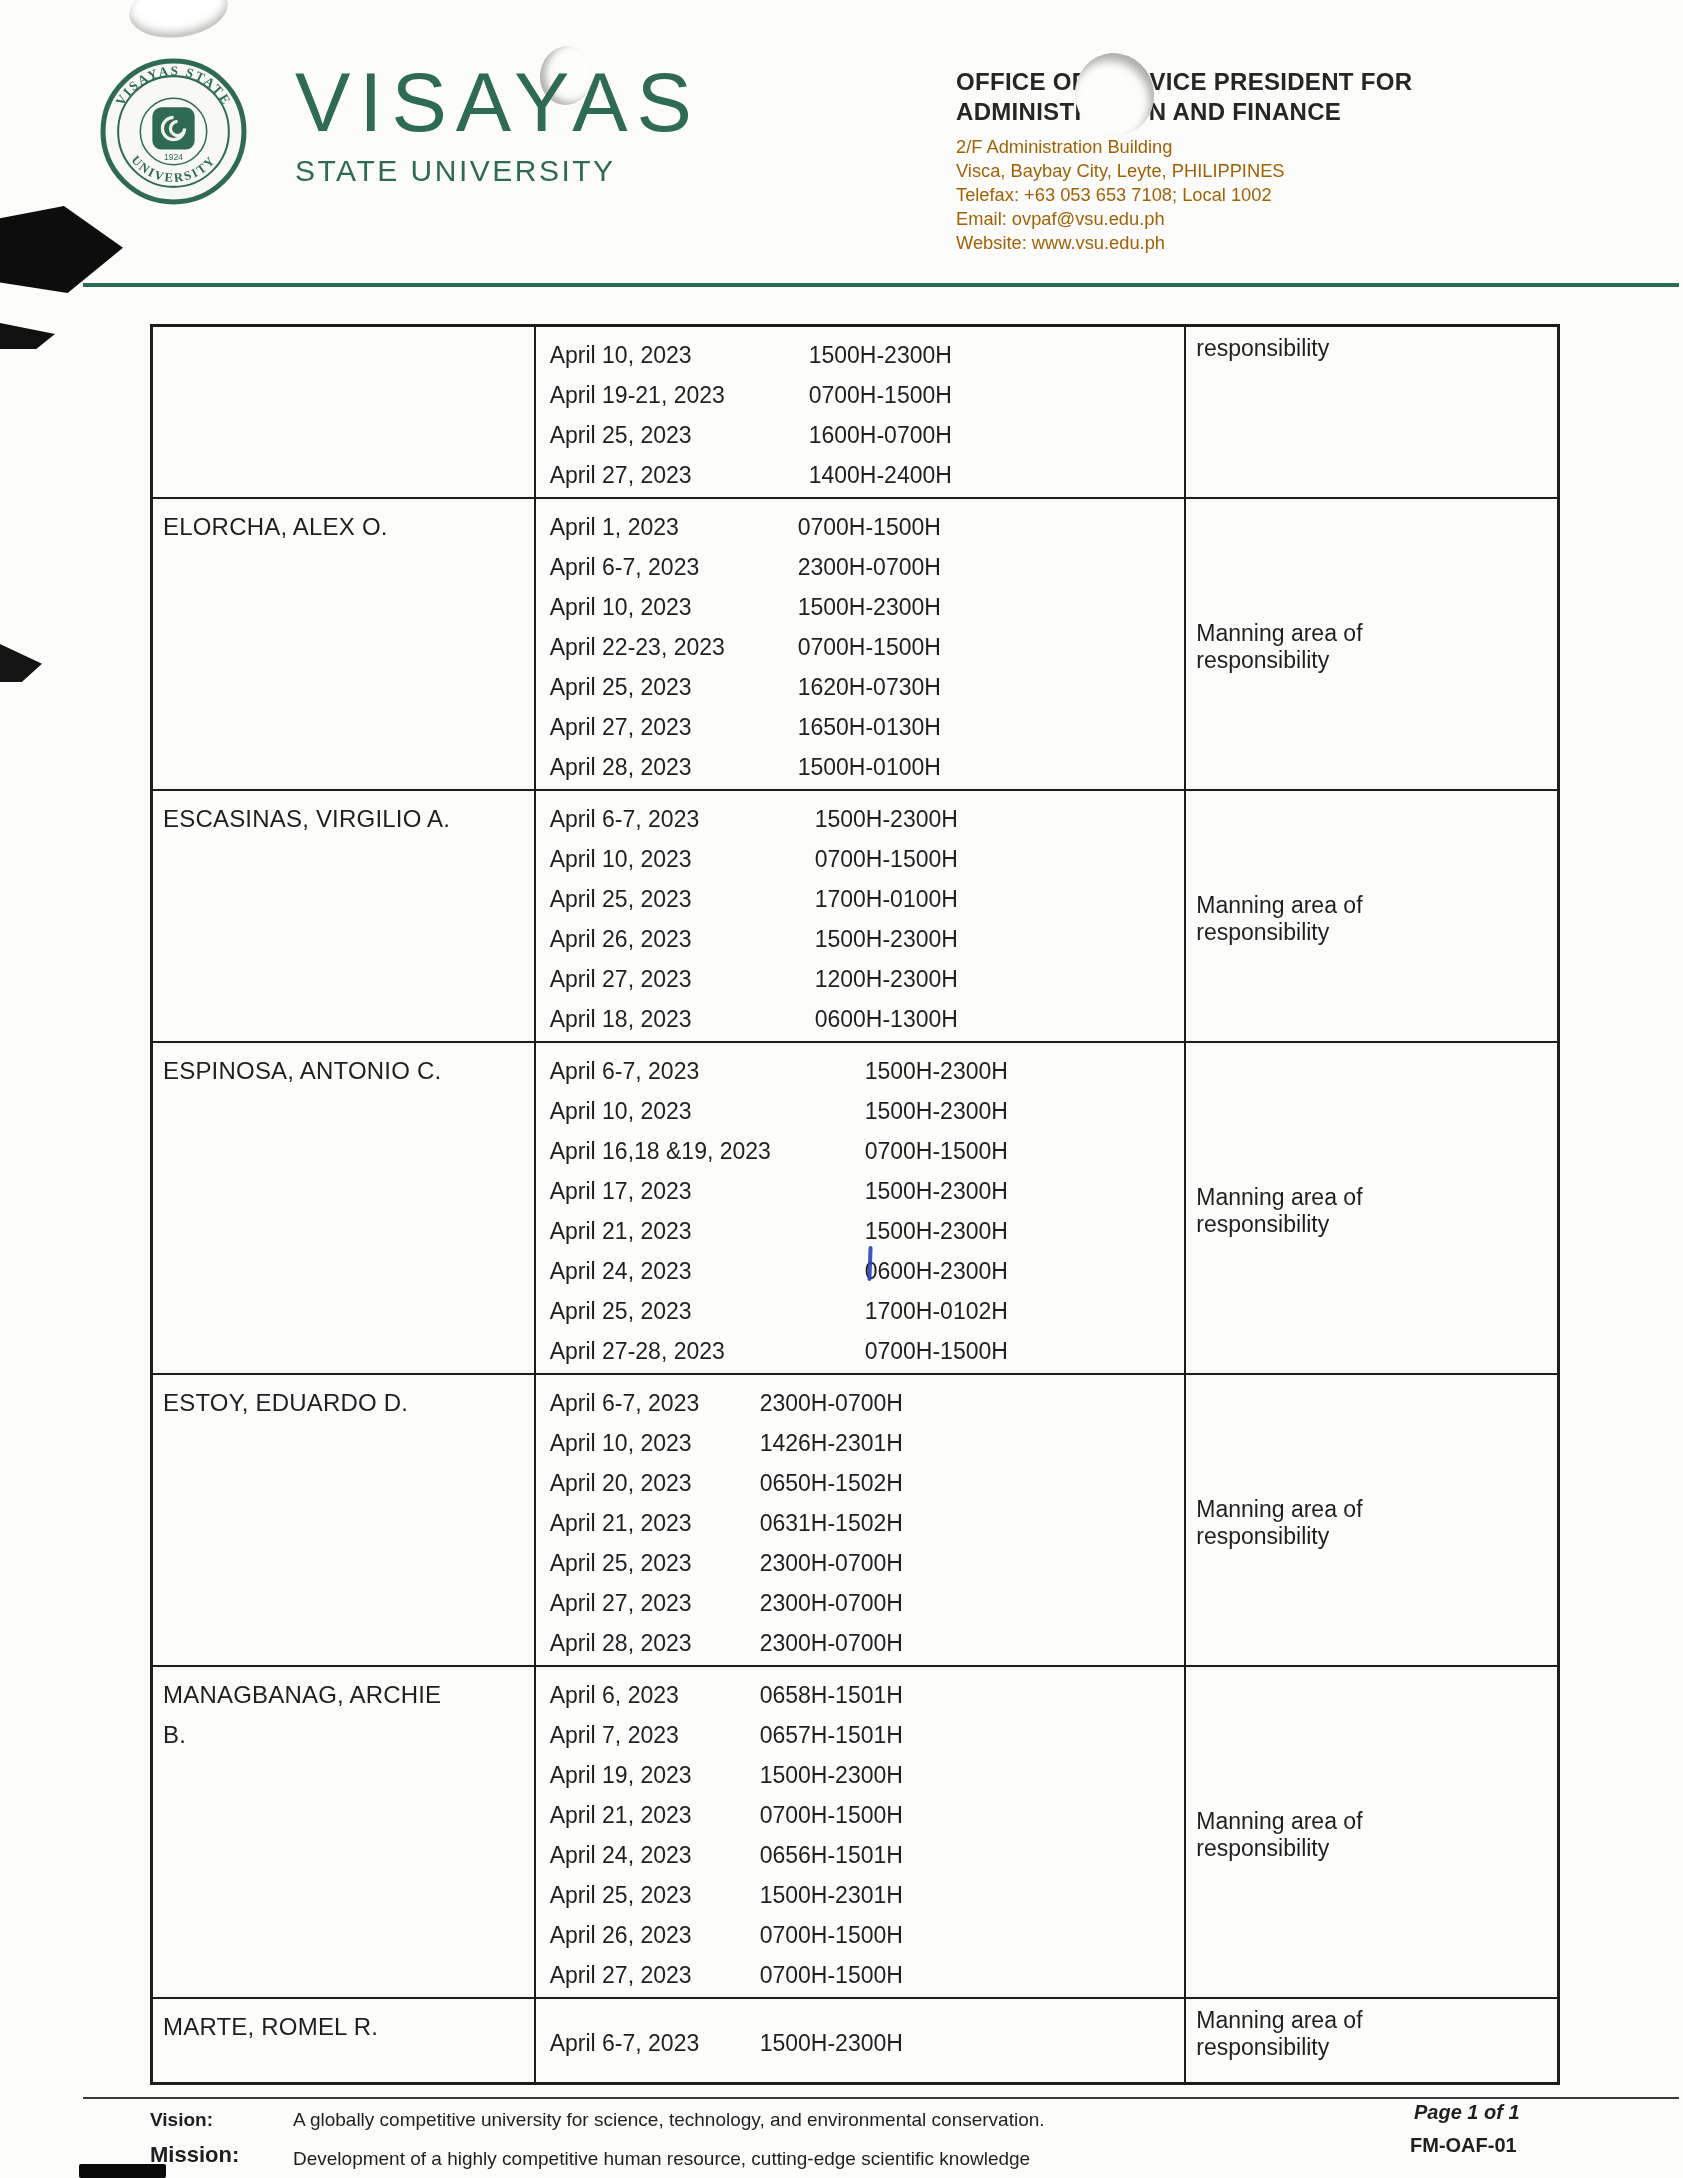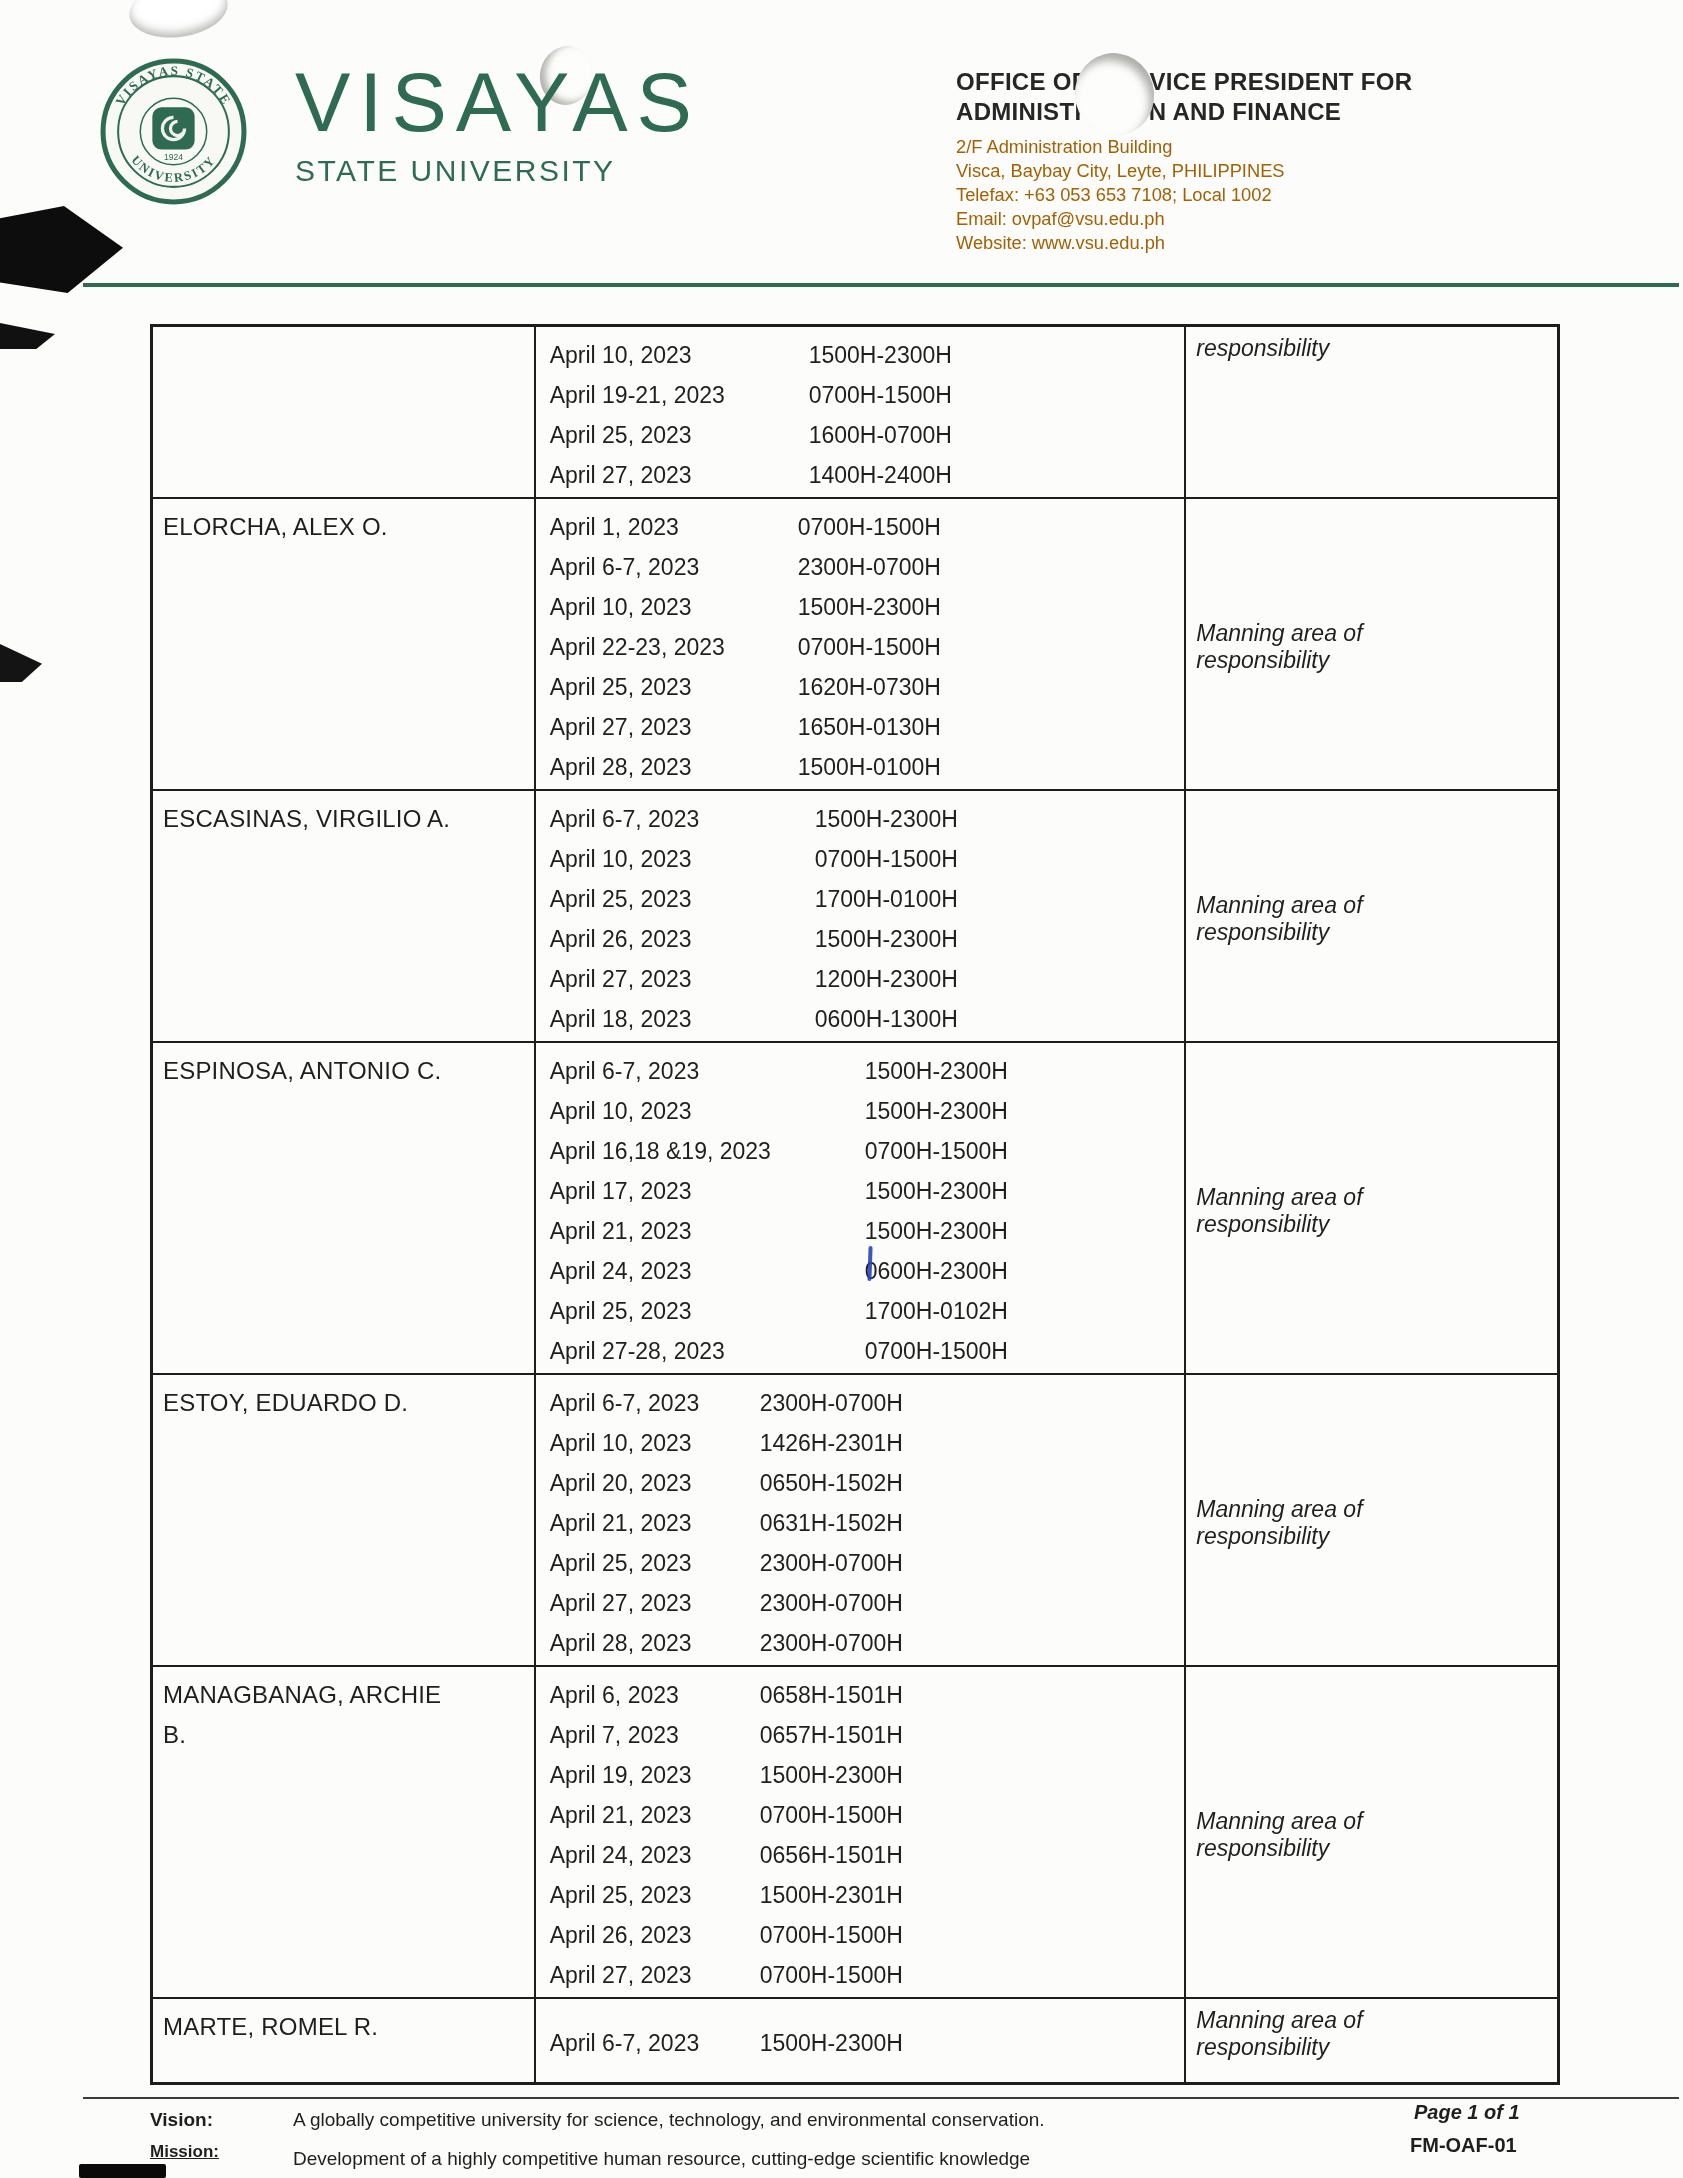--- a/index.html
+++ b/index.html
@@ -25,42 +25,42 @@
   .trow { display:flex; }
   .trow + .trow { border-top:2.5px solid #1d1d1d; }
   .cell { padding:8px 24px 2px 10px; }
   .name-cell { width:384px; border-right:2.5px solid #1d1d1d; font-size:24px; }
   .name-line { line-height:40px; letter-spacing:0.2px; }
   .sched-cell { width:653px; border-right:2.5px solid #1d1d1d; font-size:23px; padding-left:14px; }
   .sched-line { line-height:40px; white-space:nowrap; }
   .sched-date { display:inline-block; }
   .sched-time { display:inline-block; position:relative; }
   .remark-cell { width:372px; font-size:23px; line-height:27px; display:flex; align-items:center; }
-  .remark-text { max-width:210px;font-style:italic; }
+  .remark-text { max-width:210px; }
   .sched-table .trow:nth-child(1) .sched-date { width:259px; }
   .sched-table .trow:nth-child(2) .sched-date { width:248px; }
   .sched-table .trow:nth-child(3) .sched-date { width:265px; }
   .sched-table .trow:nth-child(4) .sched-date { width:315px; }
   .sched-table .trow:nth-child(5) .sched-date,
   .sched-table .trow:nth-child(6) .sched-date,
   .sched-table .trow:nth-child(7) .sched-date { width:210px; }
   .sched-table .trow:nth-child(1) .remark-cell,
   .sched-table .trow:nth-child(7) .remark-cell { align-items:flex-start; }
   .sched-table .trow:nth-child(7) { height:85px; overflow:hidden;justify-content:flex-end; }
   .sched-table .trow:nth-child(7) .sched-cell { padding-top:24px; }
   .pen-mark::before {
     content:""; position:absolute; left:3px; top:-5px; width:3.5px; height:35px;
     background:var(--pen-blue,#2742b8); border-radius:2px; transform:rotate(2deg); opacity:0.9;
   }
 
   
   .footer-rule { position:absolute; left:83px; top:2097px; width:1596px; height:2px; background:#3c3c3c; }
   .vision-label  { position:absolute; left:150px; top:2109px; font-weight:bold; font-size:19px; }
   .vision-text   { position:absolute; left:293px; top:2109px; font-size:19px; }
-  .mission-label { position:absolute; left:150px; top:2142px; font-weight:bold; font-size:17px;text-decoration:underline; }
+  .mission-label { position:absolute; left:150px; top:2142px; font-weight:bold; font-size:22px; }
   .mission-text  { position:absolute; left:293px; top:2148px; font-size:19px; }
   .page-number   { position:absolute; left:1414px; top:2101px; font-size:20px; font-style:italic; font-weight:bold; }
   .form-code     { position:absolute; left:1410px; top:2134px; font-size:20px; font-weight:bold; }
 
   
   .artifact { position:absolute; pointer-events:none; }
   .edge-mark-1 { left:0; top:206px; width:123px; height:87px; background:#0d0d0d;
     clip-path:polygon(0 14%, 52% 0, 100% 48%, 55% 100%, 0 88%); }
   .edge-mark-2 { left:0; top:323px; width:55px; height:26px; background:#111;
     clip-path:polygon(0 0, 100% 42%, 66% 100%, 0 100%); }

